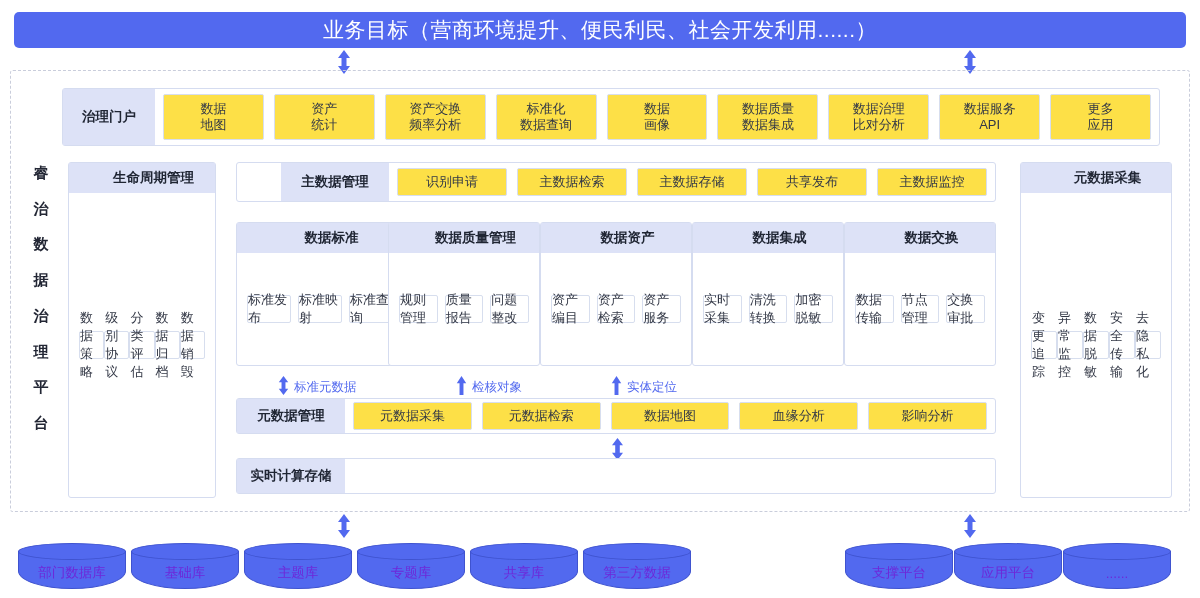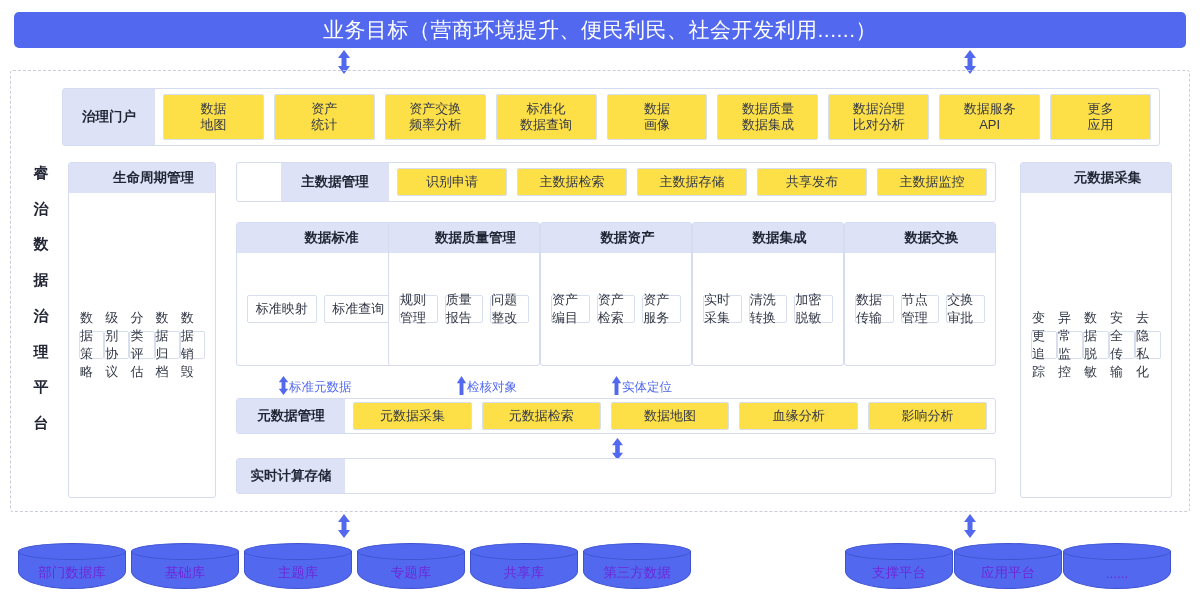--- a/index.html
+++ b/index.html
@@ -159,20 +159,21 @@
     position: absolute;
     left: 236px;
     top: 376px;
     width: 760px;
     height: 22px;
   }
   .alabel {
     position: absolute;
     display: flex;
     align-items: center;
+    gap: 5px;
     font-size: 12.5px;
     color: #5269ef;
     white-space: nowrap;
     text-align: right;
   }
   
   .cyl {
     position: absolute;
     height: 46px;
     width: 108px;
@@ -302,20 +303,21 @@
     <div class="chip one-line">主数据检索</div>
     <div class="chip one-line">主数据存储</div>
     <div class="chip one-line">共享发布</div>
     <div class="chip one-line">主数据监控</div>
   </div>
 </div>
 
 <div class="card col-card" style="left:236px; top:222px; width:168px; height:144px;">
   <div class="card-head">数据标准</div>
   <div class="col-body">
+    <div class="cell">标准发布</div>
     <div class="cell">标准映射</div>
     <div class="cell">标准查询</div>
   </div>
 </div>
 
 <div class="card col-card" style="left:388px; top:222px; width:152px; height:144px;">
   <div class="card-head">数据质量管理</div>
   <div class="col-body">
     <div class="cell">规则管理</div>
     <div class="cell">质量报告</div>

